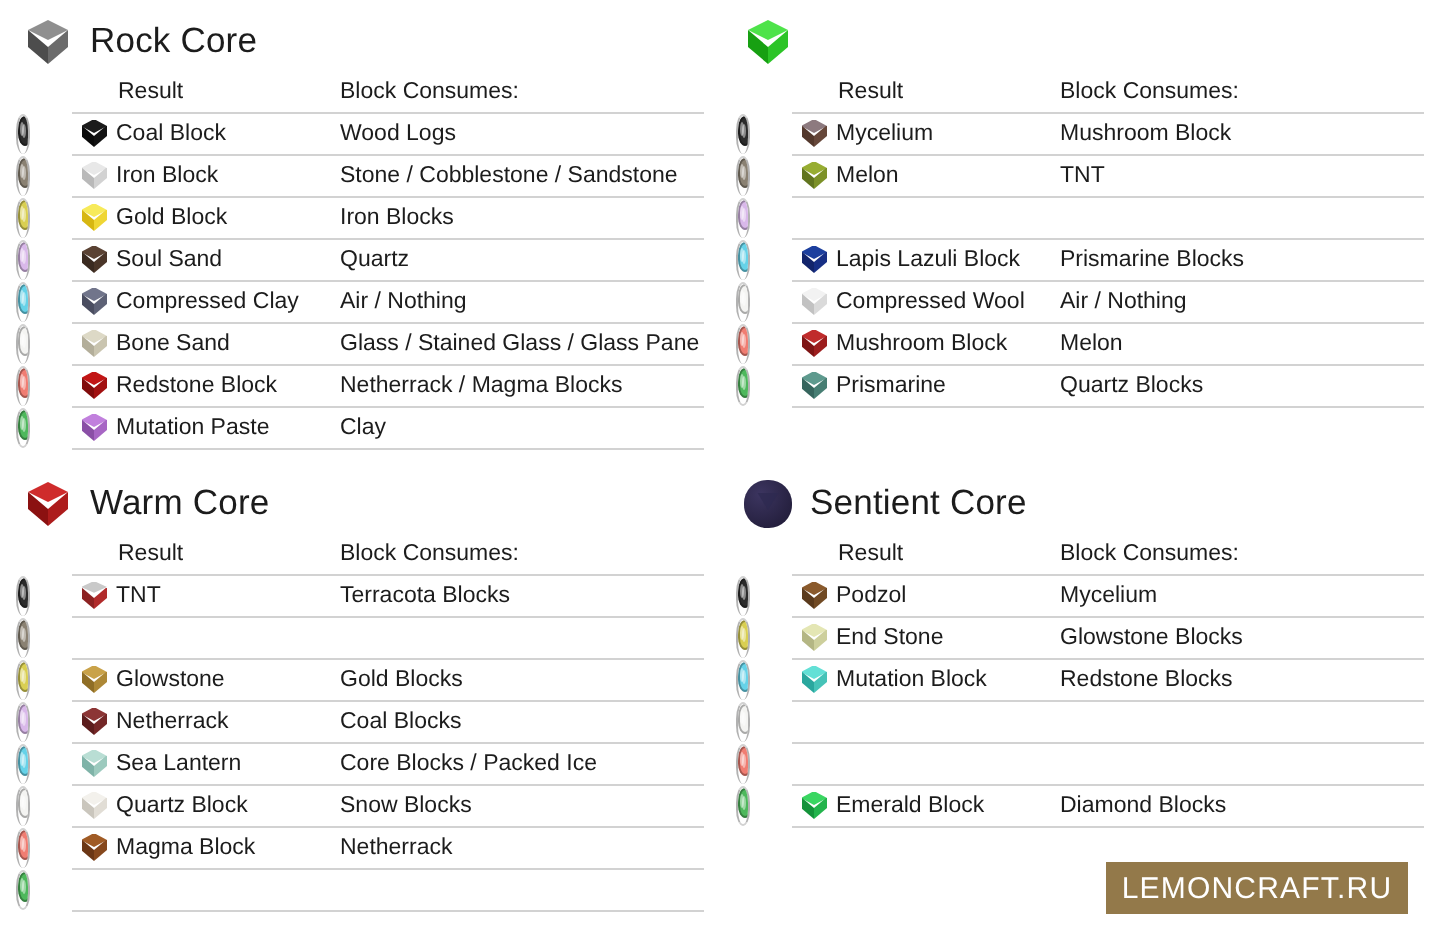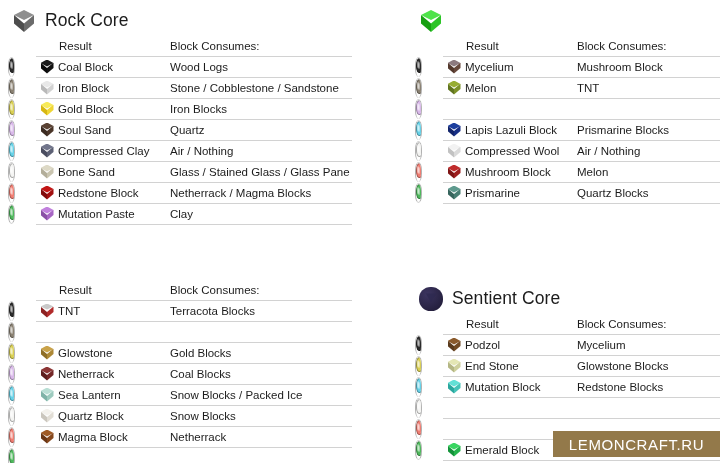--- a/index.html
+++ b/index.html
@@ -16,21 +16,20 @@
     color: #1a1a1a;
     -webkit-font-smoothing: antialiased;
   }
 
   .grid {
     position: absolute;
     inset: 0;
     display: grid;
     grid-template-columns: 360px 360px;
     grid-template-rows: 231px 232px;
-    gap: 47px;
   }
 
   .panel {
     position: relative;
     padding: 0;
     box-sizing: border-box;
   }
 
   
   .core-head {
@@ -181,21 +180,21 @@
     clip-path: polygon(0% 50%, 100% 0%, 100% 50%, 0% 100%);
   }
   
   .bcube.flat i.t { clip-path: polygon(50% 0%, 100% 42%, 50% 84%, 0% 42%); }
 
   
   .watermark {
     position: absolute;
     left: 553px;
     top: 431px;
-    width: 167px;
+    width: 151px;
     height: 26px;
     background: #93794a;
     color: #ffffff;
     font-size: 15px;
     letter-spacing: .6px;
     display: flex;
     align-items: center;
     justify-content: center;
     font-family: "Liberation Sans", sans-serif;
   }
@@ -343,20 +342,28 @@
           <tr class="row last">
             <td class="seed"><span class="seed" style="background:#4eb85c"></span></td>
             <td class="blk"><span class="bcube"><i class="t" style="background:#5e9a8e"></i><i class="l" style="background:#36655d"></i><i class="r" style="background:#477e73"></i></span></td>
             <td class="result">Prismarine</td>
             <td class="cons">Quartz Blocks</td>
           </tr>
         </tbody>
       </table>
     </section>
     <section class="panel">
+      <div class="core-head">
+        <span class="cube">
+          <i class="t" style="background:#cf2b2b"></i>
+          <i class="l" style="background:#8b1111"></i>
+          <i class="r" style="background:#ad1c1c"></i>
+        </span>
+        <span class="core-title">Warm Core</span>
+      </div>
       <table class="recipes">
         <colgroup>
           <col class="c-seed">
           <col class="c-block">
           <col class="c-result">
           <col class="c-cons">
         </colgroup>
         <thead>
           <tr>
             <th></th>
@@ -387,21 +394,21 @@
           <tr class="row">
             <td class="seed"><span class="seed" style="background:#d9b8ea"></span></td>
             <td class="blk"><span class="bcube"><i class="t" style="background:#8c3535"></i><i class="l" style="background:#5c1d1d"></i><i class="r" style="background:#742727"></i></span></td>
             <td class="result">Netherrack</td>
             <td class="cons">Coal Blocks</td>
           </tr>
           <tr class="row">
             <td class="seed"><span class="seed" style="background:#66d2e8"></span></td>
             <td class="blk"><span class="bcube"><i class="t" style="background:#b9ded4"></i><i class="l" style="background:#7fb3a8"></i><i class="r" style="background:#9ccabe"></i></span></td>
             <td class="result">Sea Lantern</td>
-            <td class="cons">Snow Blocks / Packed Ice</td>
+            <td class="cons">Core Blocks / Packed Ice</td>
           </tr>
           <tr class="row">
             <td class="seed"><span class="seed" style="background:#f4f4f2"></span></td>
             <td class="blk"><span class="bcube"><i class="t" style="background:#f3f1ec"></i><i class="l" style="background:#cac6bd"></i><i class="r" style="background:#e1ddd5"></i></span></td>
             <td class="result">Quartz Block</td>
             <td class="cons">Snow Blocks</td>
           </tr>
           <tr class="row">
             <td class="seed"><span class="seed" style="background:#f07d72"></span></td>
             <td class="blk"><span class="bcube"><i class="t" style="background:#a05b25"></i><i class="l" style="background:#6b3715"></i><i class="r" style="background:#86481d"></i></span></td>

